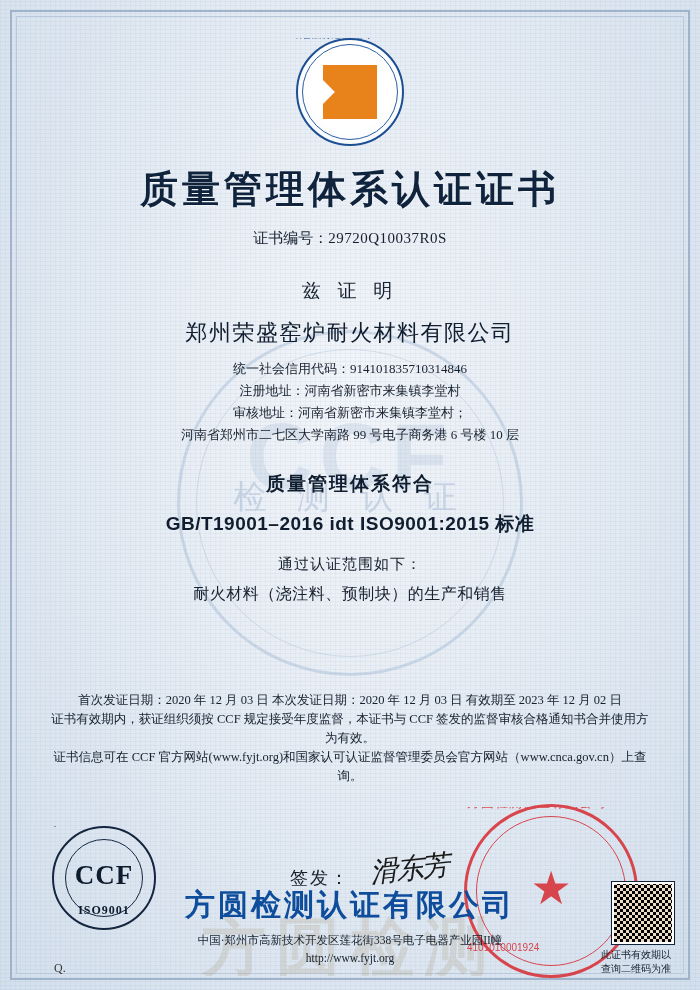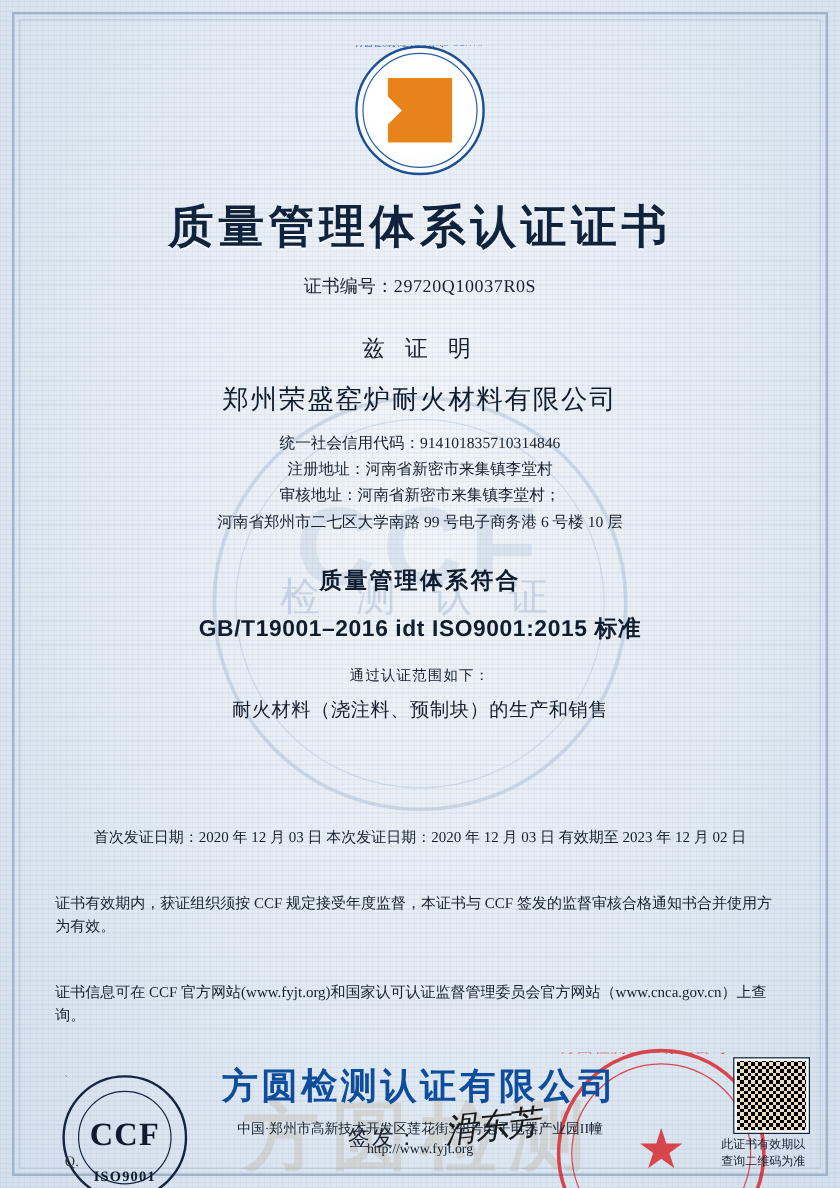--- a/index.html
+++ b/index.html
@@ -200,42 +200,42 @@
     margin-top: 14px;
     font-size: 19px;
     font-weight: bold;
     letter-spacing: .5px;
     color: #0f1d2f;
     font-family: "Liberation Sans", sans-serif;
   }
   .scope-label {
     text-align: center;
     margin-top: 18px;
-    font-size: 12px;
+    font-size: 15px;
     letter-spacing: 1px;
     color: #16202e;
   }
   .scope-text {
     text-align: center;
     margin-top: 10px;
     font-size: 16px;
     letter-spacing: .5px;
     color: #16202e;
   }
 
   
   .notes {
     margin-top: 86px;
     font-size: 12.5px;
     line-height: 19px;
     color: #14202e;
     padding: 0 6px;
   }
   .notes .row1 { text-align: center; }
-  .notes .row { text-align: left; margin-top: 36px; }
+  .notes .row { text-align: center; }
 
   
   .sig-area {
     position: relative;
     height: 180px;
     margin-top: 12px;
   }
   .ccf-logo {
     position: absolute;
     left: 12px;

